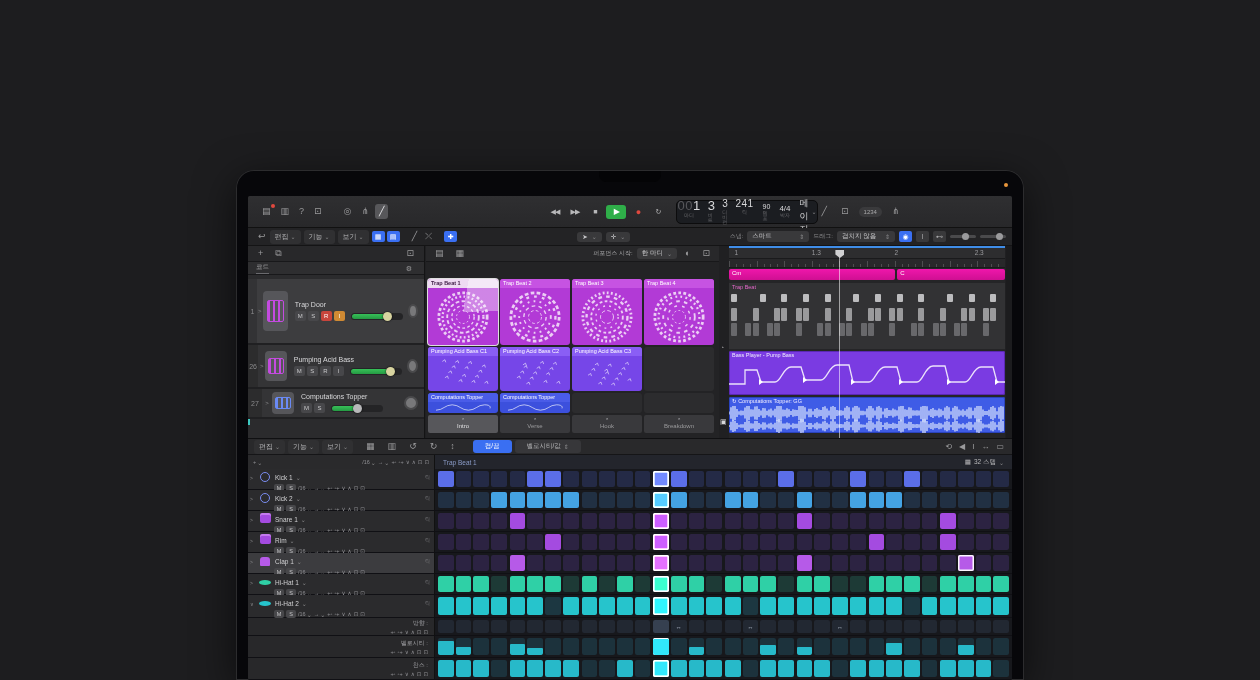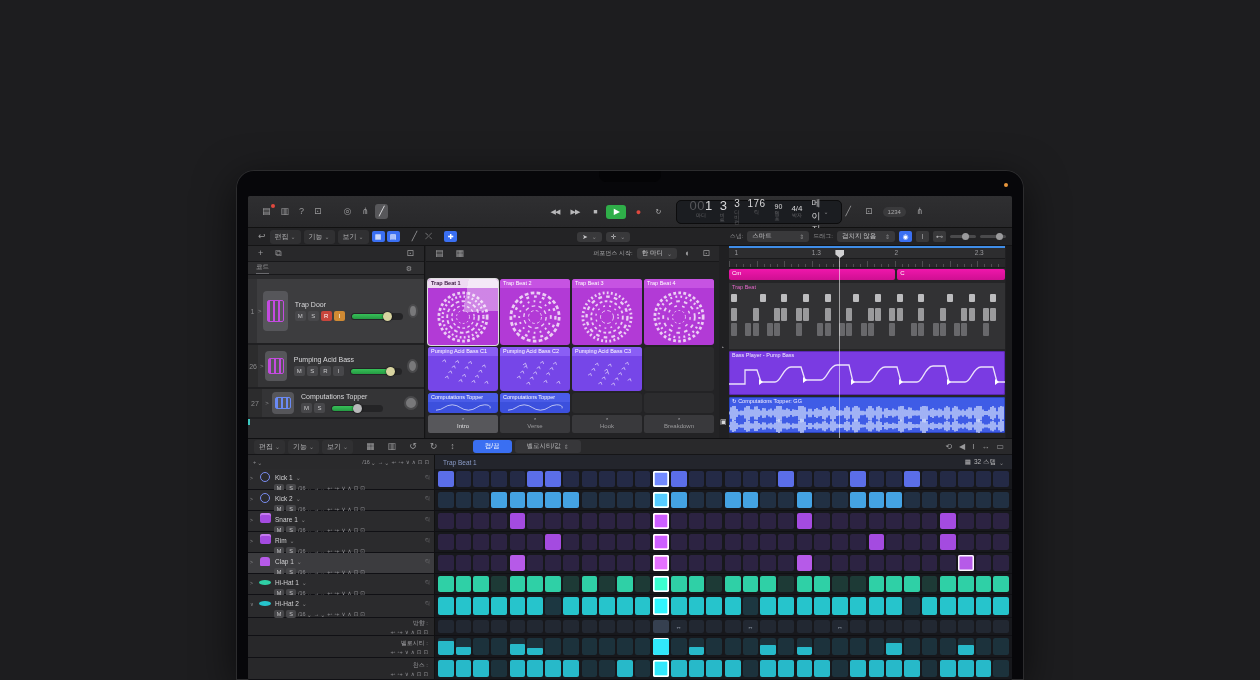--- a/index.html
+++ b/index.html
@@ -23,21 +23,21 @@
   .icon.active { background:#57575a; color:#e8e8ea; }
   .icon .dot { position:absolute; top:0; right:0; width:4px; height:4px; border-radius:50%; background:#e0483e; }
   .cbar-left { display:flex; gap:2px; margin-left:10px; }
   .cbar-left .gap { width:10px; }
   .transport { display:flex; gap:3px; align-items:center; margin-left:158px; }
   .tbtn { width:17px; height:14px; display:flex; align-items:center; justify-content:center;
           color:#b8b8ba; font-size:7px; border-radius:3px; letter-spacing:-1px; }
   .tbtn.play { background:#2fae49; color:#fff; font-size:8px; width:20px; }
   .tbtn.rec  { color:#e0483e; font-size:9px; }
   .lcd { display:flex; align-items:center; margin-left:10px; height:24px; background:#1b1d21;
-         border:1px solid #0c0c0d; border-radius:5px; padding:0 12px; gap:9px; color:#d8d8da; }
+         border:1px solid #0c0c0d; border-radius:5px; padding:0 0; gap:9px; color:#d8d8da; }
   .lcd .seg { display:flex; flex-direction:column; align-items:center; line-height:1; }
   .lcd .big { font-size:13px; font-weight:400; letter-spacing:.5px; }
   .lcd .dim { color:#56565a; }
   .lcd .lab { font-size:5px; color:#6a6a6e; margin-top:1px; }
   .lcd .pos { display:flex; gap:7px; align-items:flex-start; }
   .lcd .ts  { font-size:8px; line-height:.9; text-align:center; }
   .lcd .key { font-size:9px; display:flex; align-items:center; gap:3px; }
   .chev { font-size:6px; color:#8a8a8c; }
   .cbar-right { margin-left:auto; margin-right:10px; display:flex; align-items:center; gap:6px; }
   .pill { background:#3a3a3c; color:#a8a8aa; border-radius:7px; font-size:6px; padding:2px 5px; }
@@ -205,21 +205,21 @@
               </span>
             <span class="seg">
                 <span class="big">3</span>
                 <span class="lab">비트</span>
               </span>
             <span class="seg">
                 <span class="big" style="font-size:10px">3</span>
                 <span class="lab">디비전</span>
               </span>
             <span class="seg">
-                <span class="big" style="font-size:10px">176</span>
+                <span class="big" style="font-size:10px">241</span>
                 <span class="lab">틱</span>
               </span>
           </div>
           <span class="seg">
               <span style="font-size:7px">90</span>
               <span class="lab">템포</span>
             </span>
           <span class="seg">
               <span class="ts"><span>4</span>/<span>4</span></span>
               <span class="lab">박자</span>

